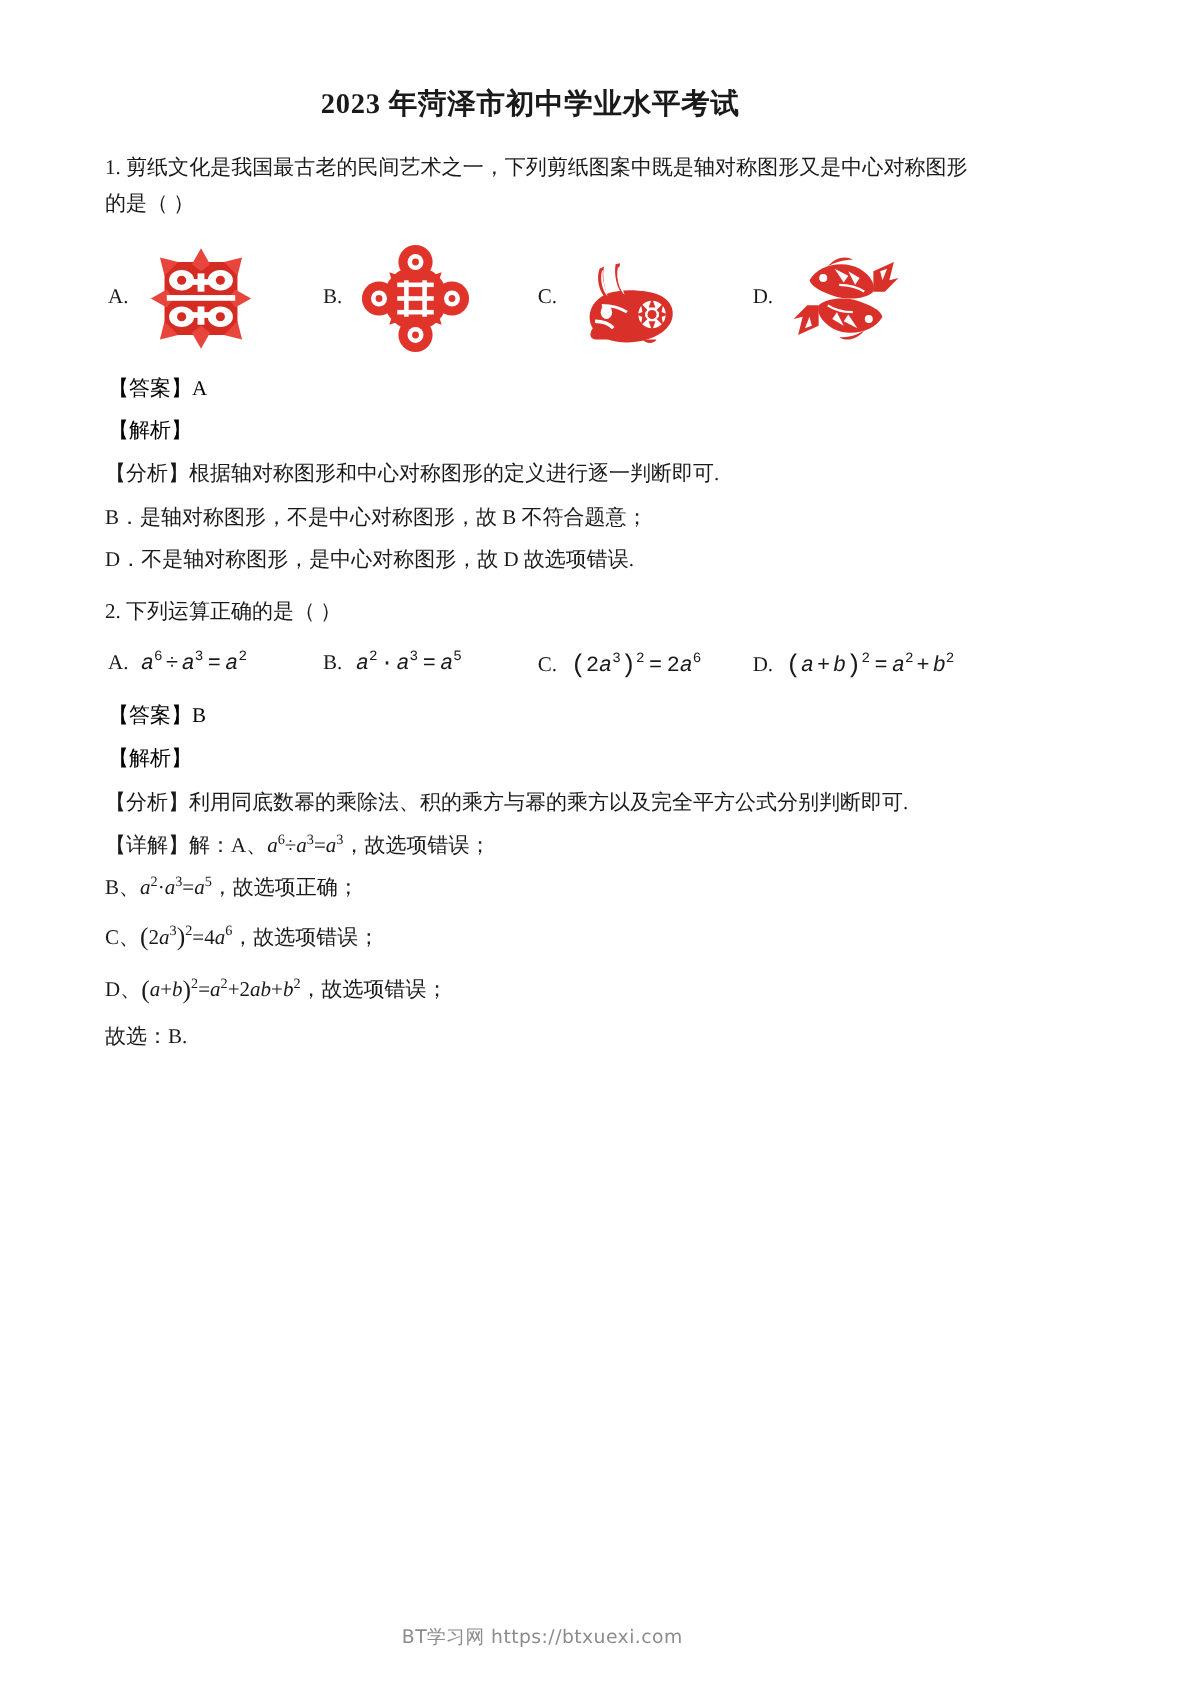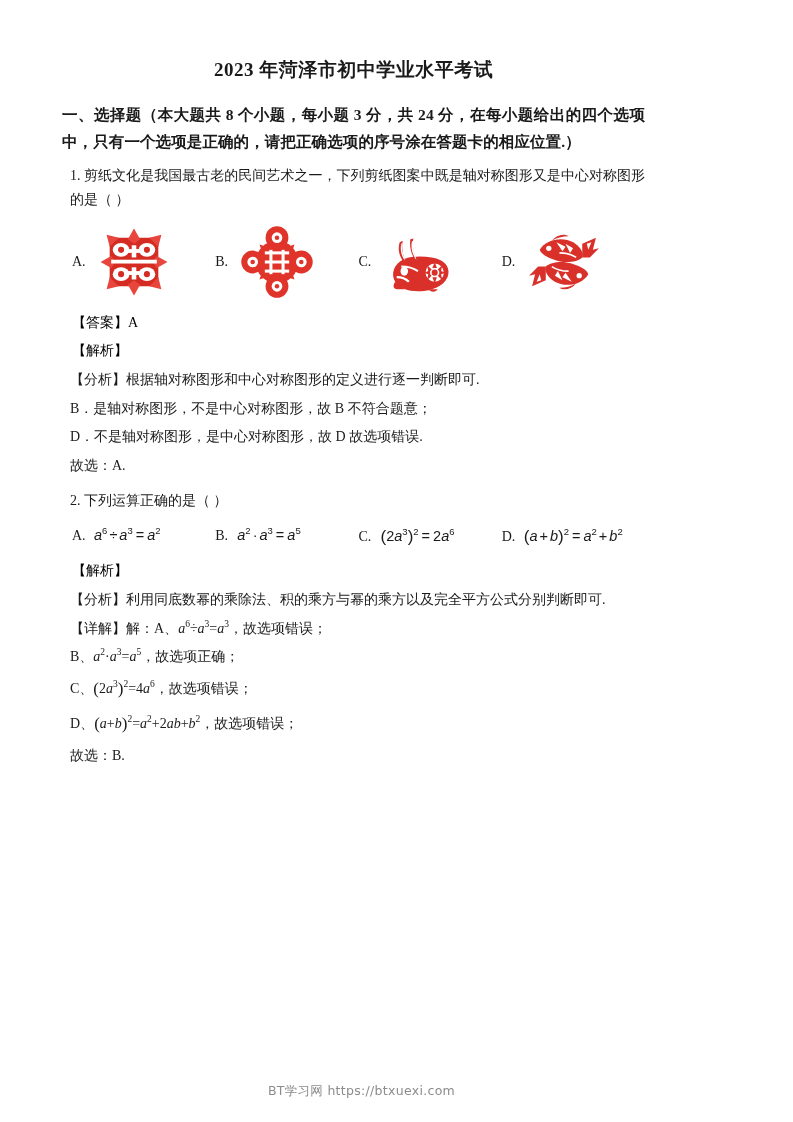--- a/index.html
+++ b/index.html
@@ -89,21 +89,21 @@
   }
   .opt-math-cell {
     width: 172px;
     display: flex;
     align-items: baseline;
   }
   .opt-math-cell .opt-letter {
     width: 22px;
   }
   .mexp {
-    font-family: Liberation Sans, sans-serif;
+    font-family: Liberation Mono, monospace;
     font-style: italic;
     font-size: 14.5px;
     white-space: nowrap;
   }
   .mexp .op, .mexp .num, .mexp .eq, .mexp .paren {
     font-style: normal;
   }
   .mexp sup {
     font-style: normal;
     font-size: 9.5px;
@@ -146,21 +146,20 @@
     letter-spacing: 0.3px;
   }
 </style>
 </head>
 <body>
 
 <div class="page">
 
   <h1 class="doc-title">2023 年菏泽市初中学业水平考试</h1>
 
-  <p class="section-head">一、选择题（本大题共 8 个小题，每小题 3 分，共 24 分，在每小题给出的四个选项中，只有一个选项是正确的，请把正确选项的序号涂在答题卡的相应位置.）</p>
 
   <p class="q-stem">
     <span>1.</span>
     <span>剪纸文化是我国最古老的民间艺术之一，下列剪纸图案中既是轴对称图形又是中心对称图形的是（      ）</span>
   </p>
 
   <div class="opt-img-row">
 
     <div class="opt-img-cell">
       <span class="opt-letter">A.</span>
@@ -318,21 +317,20 @@
 
   <p class="blue-label">【解析】</p>
 
   <p class="para">
     <span>【分析】</span><span>根据轴对称图形和中心对称图形的定义进行逐一判断即可.</span>
   </p>
 
 
   <p class="para">B．是轴对称图形，不是中心对称图形，故 B 不符合题意；</p>
   <p class="para">D．不是轴对称图形，是中心对称图形，故 D 故选项错误.</p>
-  <p class="para">故选：A.</p>
 
 
   <p class="q-stem">
     <span>2.</span>
     <span>下列运算正确的是（      ）</span>
   </p>
 
   <div class="opt-math-row">
 
     <div class="opt-math-cell">
@@ -350,20 +348,23 @@
       <span class="mexp"><span class="paren-big">(</span><span class="num">2</span>a<sup>3</sup><span class="paren-big">)</span><sup>2</sup><span class="eq">=</span><span class="num">2</span>a<sup>6</sup></span>
     </div>
 
     <div class="opt-math-cell">
       <span class="opt-letter">D.</span>
       <span class="mexp"><span class="paren-big">(</span>a<span class="op">+</span>b<span class="paren-big">)</span><sup>2</sup><span class="eq">=</span>a<sup>2</sup><span class="op">+</span>b<sup>2</sup></span>
     </div>
 
   </div>
 
+  <p class="blue-label">
+    <span class="tag">【答案】</span><span class="ans-val">B</span>
+  </p>
 
   <p class="blue-label">【解析】</p>
 
   <p class="para">
     <span>【分析】</span><span>利用同底数幂的乘除法、积的乘方与幂的乘方以及完全平方公式分别判断即可.</span>
   </p>
 
   <p class="para">
     <span>【详解】</span><span>解：A、</span><span class="inline-math">a<sup>6</sup><span class="op">÷</span>a<sup>3</sup><span class="eq">=</span>a<sup>3</sup></span><span>，故选项错误；</span>
   </p>

